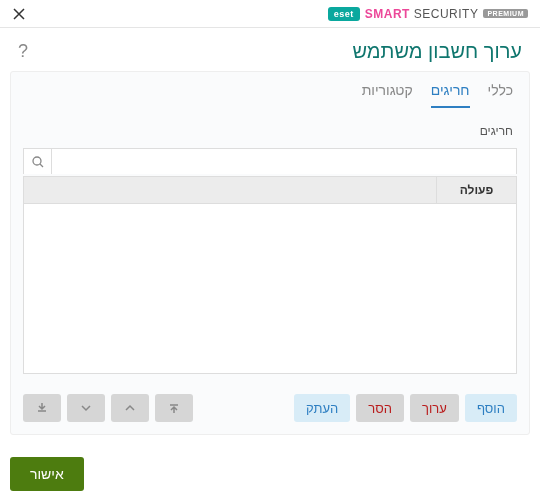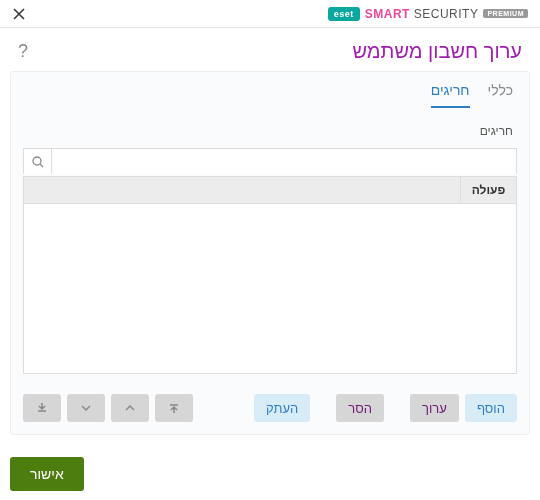--- a/index.html
+++ b/index.html
@@ -55,21 +55,21 @@
 }
 
 .header {
   display: flex;
   align-items: center;
   justify-content: space-between;
   padding: 12px 18px 8px;
 }
 .page-title {
   font-size: 20px;
-  color: #a21caf;
+  color: #0f766e;
   font-weight: normal;
 }
 .help-icon {
   color: #888;
   font-size: 18px;
   cursor: pointer;
 }
 
 .content {
   background: #fafbfc;
@@ -131,21 +131,21 @@
   cursor: pointer;
 }
 .table-head {
   display: flex;
   background: #ececec;
   border: 1px solid #ddd;
   font-size: 12px;
   color: #333;
   font-weight: bold;
 }
-.col-action { width: 56px; padding: 6px 10px; border-left: 1px solid #ddd; text-align: center; }
+.col-action { width: 80px; padding: 6px 10px; border-left: 1px solid #ddd; text-align: center; }
 .col-url { flex: 1; padding: 6px 10px; }
 .table-body {
   background: #fff;
   border: 1px solid #ddd;
   border-top: none;
   height: 170px;
 }
 
 .btn-row {
   display: flex;
@@ -154,21 +154,21 @@
 }
 .btn-group { display: flex; gap: 6px; }
 .btn {
   font-size: 13px;
   padding: 5px 12px;
   border: none;
   border-radius: 3px;
   cursor: pointer;
 }
 .btn-primary { background: #d8ecf7; color: #2e7fc2; }
-.btn-muted { background: #d6d6d6; color: #701a75; margin-left: 20px; }
+.btn-muted { background: #d6d6d6; color: #b91c1c; }
 .btn-icon {
   background: #d6d6d6;
   color: #888;
   width: 38px;
   height: 28px;
   border: none;
   border-radius: 3px;
   cursor: pointer;
   display: flex;
   align-items: center;
@@ -211,20 +211,21 @@
 
 <div class="header">
   <h1 class="page-title">ערוך חשבון משתמש</h1>
   <div class="help-icon">?</div>
 </div>
 
 <div class="content">
   <div class="tabs">
     <div class="tab">כללי</div>
     <div class="tab active">חריגים</div>
+    <div class="tab">קטגוריות</div>
   </div>
 
   <div class="section-label">חריגים</div>
 
   <div class="table-wrap">
     <div class="search-row" style="display:flex; gap:0;">
       <input type="text" placeholder="" style="">
       <div class="search-btn">
         <svg width="14" height="14" viewBox="0 0 14 14">
             <circle cx="6" cy="6" r="4" stroke="#888" stroke-width="1.3" fill="none"></circle>

